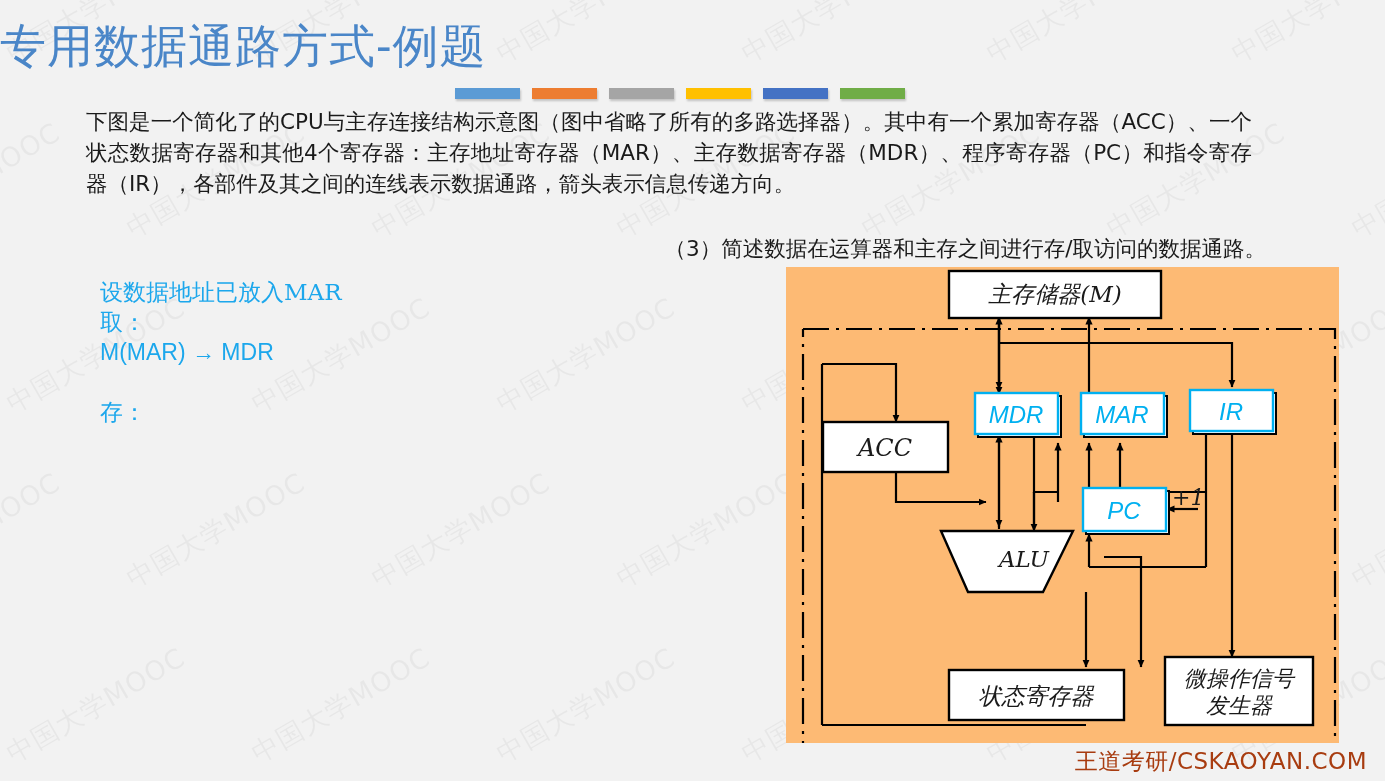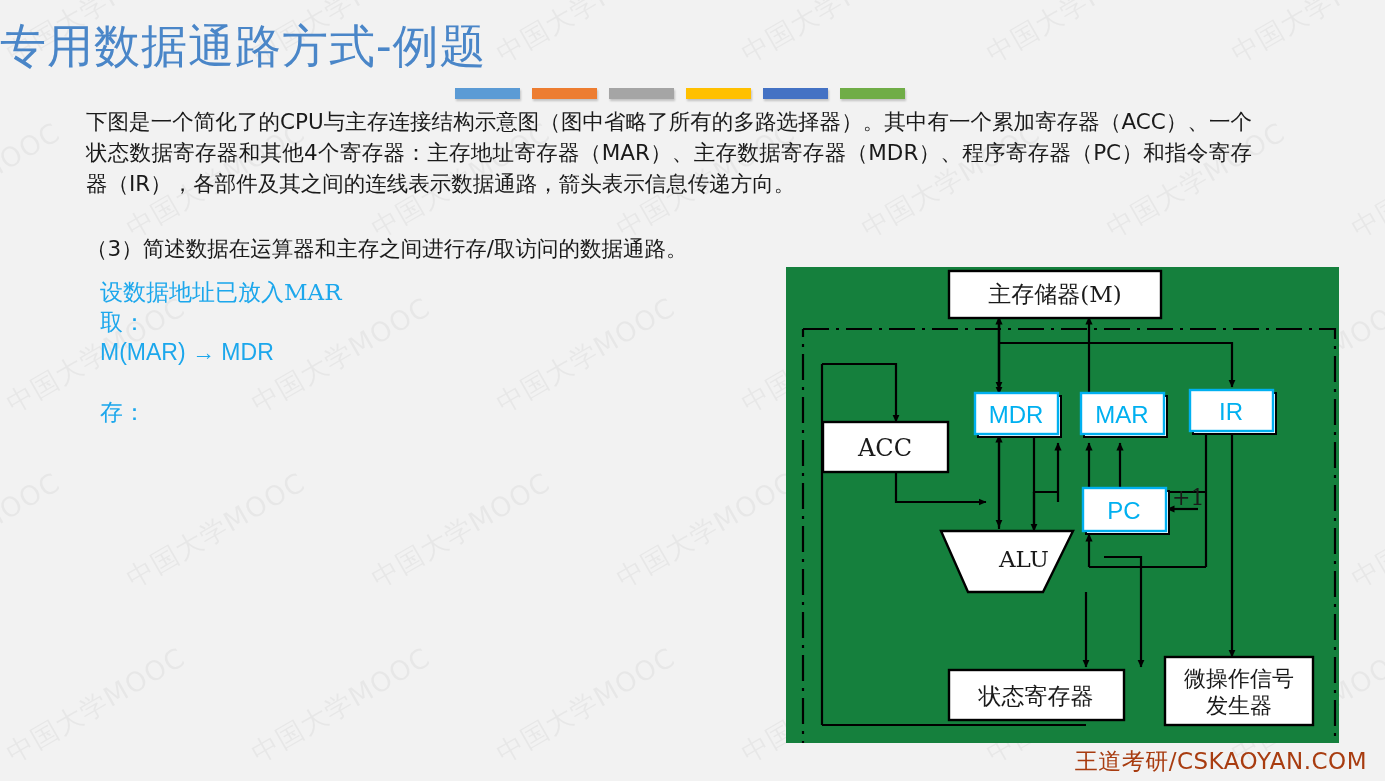--- a/index.html
+++ b/index.html
@@ -74,20 +74,21 @@
   }
   #question {
     position: absolute;
     left: 86px; top: 233px;
     width: 1180px;
     font-family: "DejaVu Sans", sans-serif;
     font-size: 21.5px;
     line-height: 31px;
     color: #1a1a1a;
     z-index: 10;
+    text-align: right;
   }
 
   
   #notes {
     position: absolute;
     left: 100px; top: 277px;
     z-index: 10;
     color: #1ca7ec;
   }
   .note-cn {
@@ -102,22 +103,23 @@
     line-height: 31px;
     white-space: pre;
   }
   .note-gap { height: 29px; }
 
   
   #diagram-panel {
     position: absolute;
     left: 786px; top: 267px;
     width: 553px; height: 476px;
-    background: #15803d;
+    background: #fdba74;
     z-index: 6;
+    font-style: italic;
   }
   #diagram-svg { display:block; }
 
   
   #footer {
     position: absolute;
     right: 18px; bottom: 4px;
     font-family: "DejaVu Sans", sans-serif;
     font-size: 23px;
     color: #a83c10;

